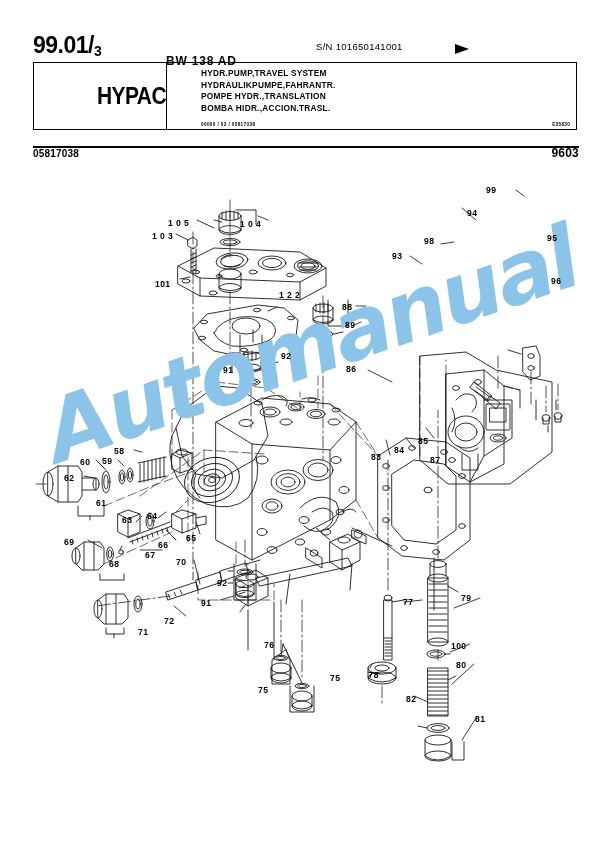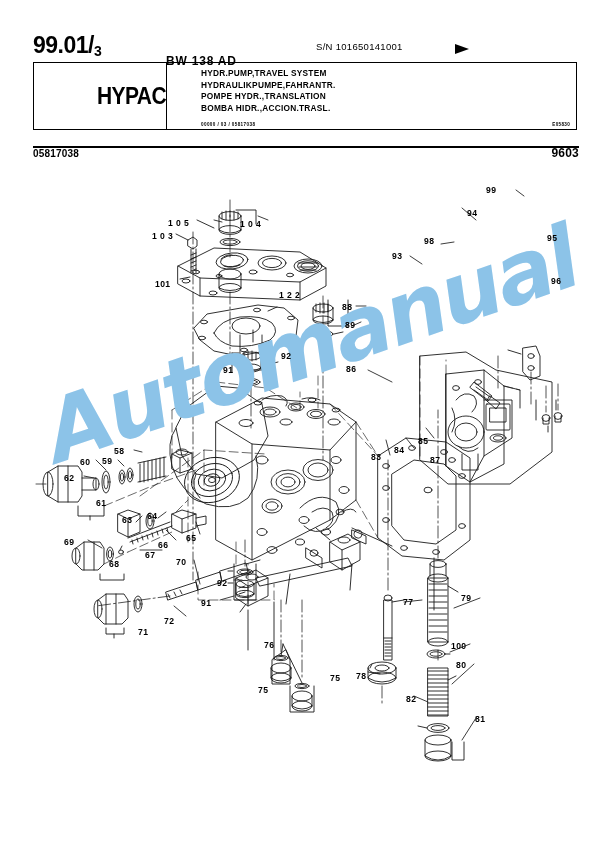--- a/index.html
+++ b/index.html
@@ -687,21 +687,21 @@
   <div class="pn" style="left:109px;top:399px;">68</div>
   <div class="pn" style="left:176px;top:397px;">70</div>
   <div class="pn" style="left:138px;top:467px;">71</div>
   <div class="pn" style="left:164px;top:456px;">72</div>
   <div class="pn" style="left:217px;top:418px;">92</div>
   <div class="pn" style="left:201px;top:438px;">91</div>
   <div class="pn" style="left:264px;top:480px;">76</div>
   <div class="pn" style="left:258px;top:525px;">75</div>
   <div class="pn" style="left:330px;top:513px;">75</div>
   <div class="pn" style="left:403px;top:437px;">77</div>
-  <div class="pn" style="left:356px;top:511px;">78</div>
+  <div class="pn" style="left:368px;top:511px;font-family:Liberation Mono, monospace;">78</div>
   <div class="pn" style="left:461px;top:433px;">79</div>
   <div class="pn" style="left:451px;top:481px;">100</div>
   <div class="pn" style="left:456px;top:500px;">80</div>
   <div class="pn" style="left:394px;top:534px;padding-left:12px;">82</div>
   <div class="pn" style="left:458px;top:554px;padding-left:17px;">81</div>
 
 </div>
 
 <div id="watermark">
   <div id="watermark-text">Automanual</div>

